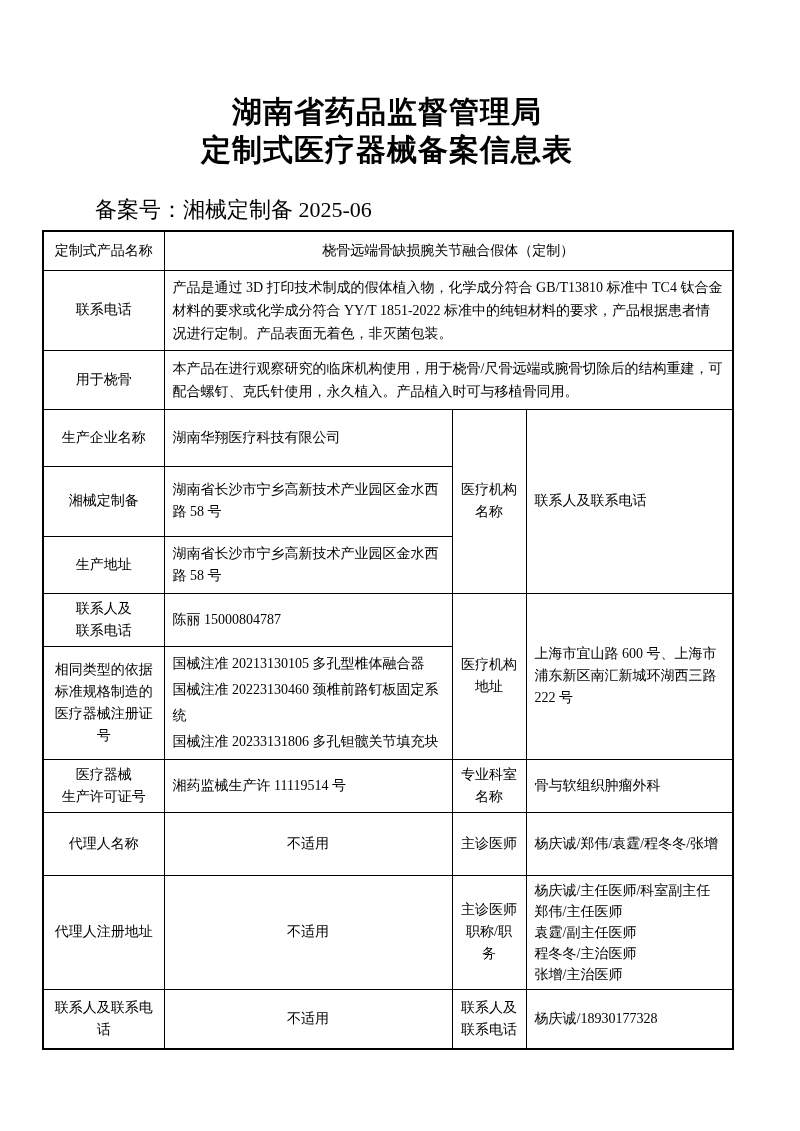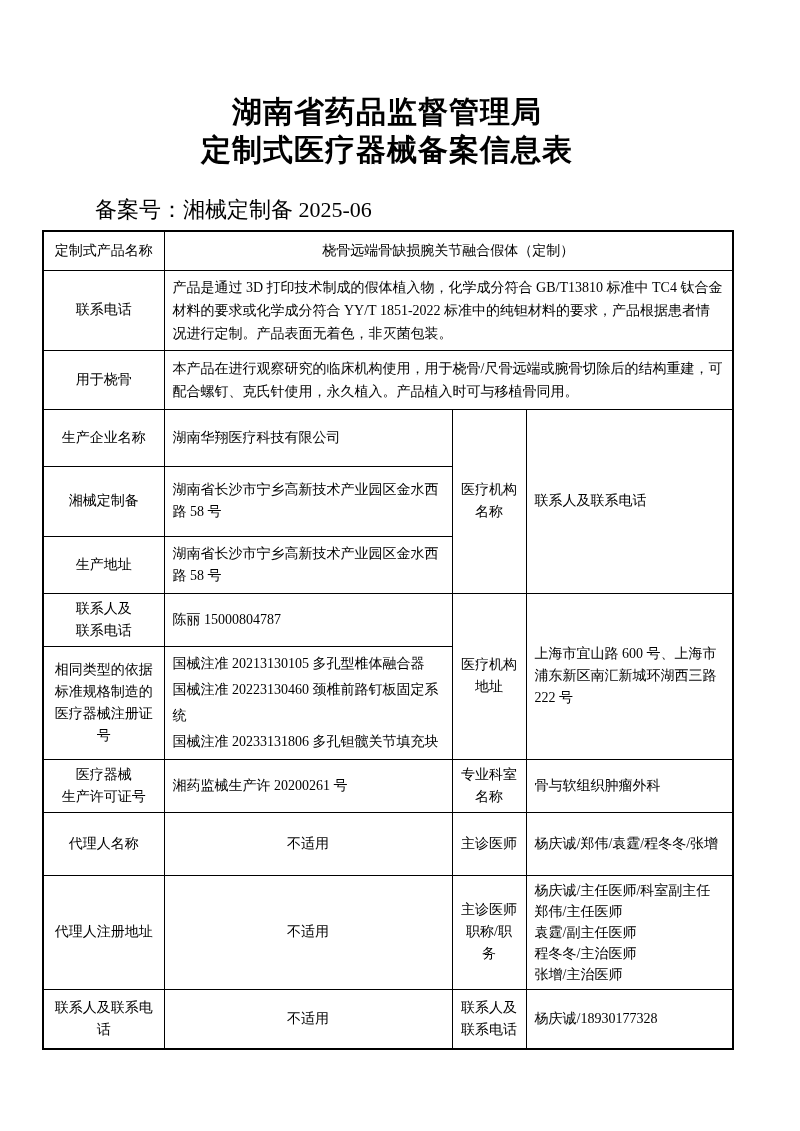--- a/index.html
+++ b/index.html
@@ -141,21 +141,21 @@
 医疗器械注册证
 号</td>
         <td class="val lines">国械注准 20213130105 多孔型椎体融合器
 国械注准 20223130460 颈椎前路钉板固定系统
 国械注准 20233131806 多孔钽髋关节填充块</td>
       </tr>
 
       <tr class="r9">
         <td class="lbl">医疗器械
 生产许可证号</td>
-        <td class="val">湘药监械生产许 20200261 号</td>
+        <td class="val">湘药监械生产许 11119514 号</td>
         <td class="lbl colnarrow">专业科室
 名称</td>
         <td class="val">骨与软组织肿瘤外科</td>
       </tr>
 
       <tr class="r10">
         <td class="lbl">代理人名称</td>
         <td class="val center">不适用</td>
         <td class="lbl colnarrow">主诊医师</td>
         <td class="val">杨庆诚/郑伟/袁霆/程冬冬/张增</td>

